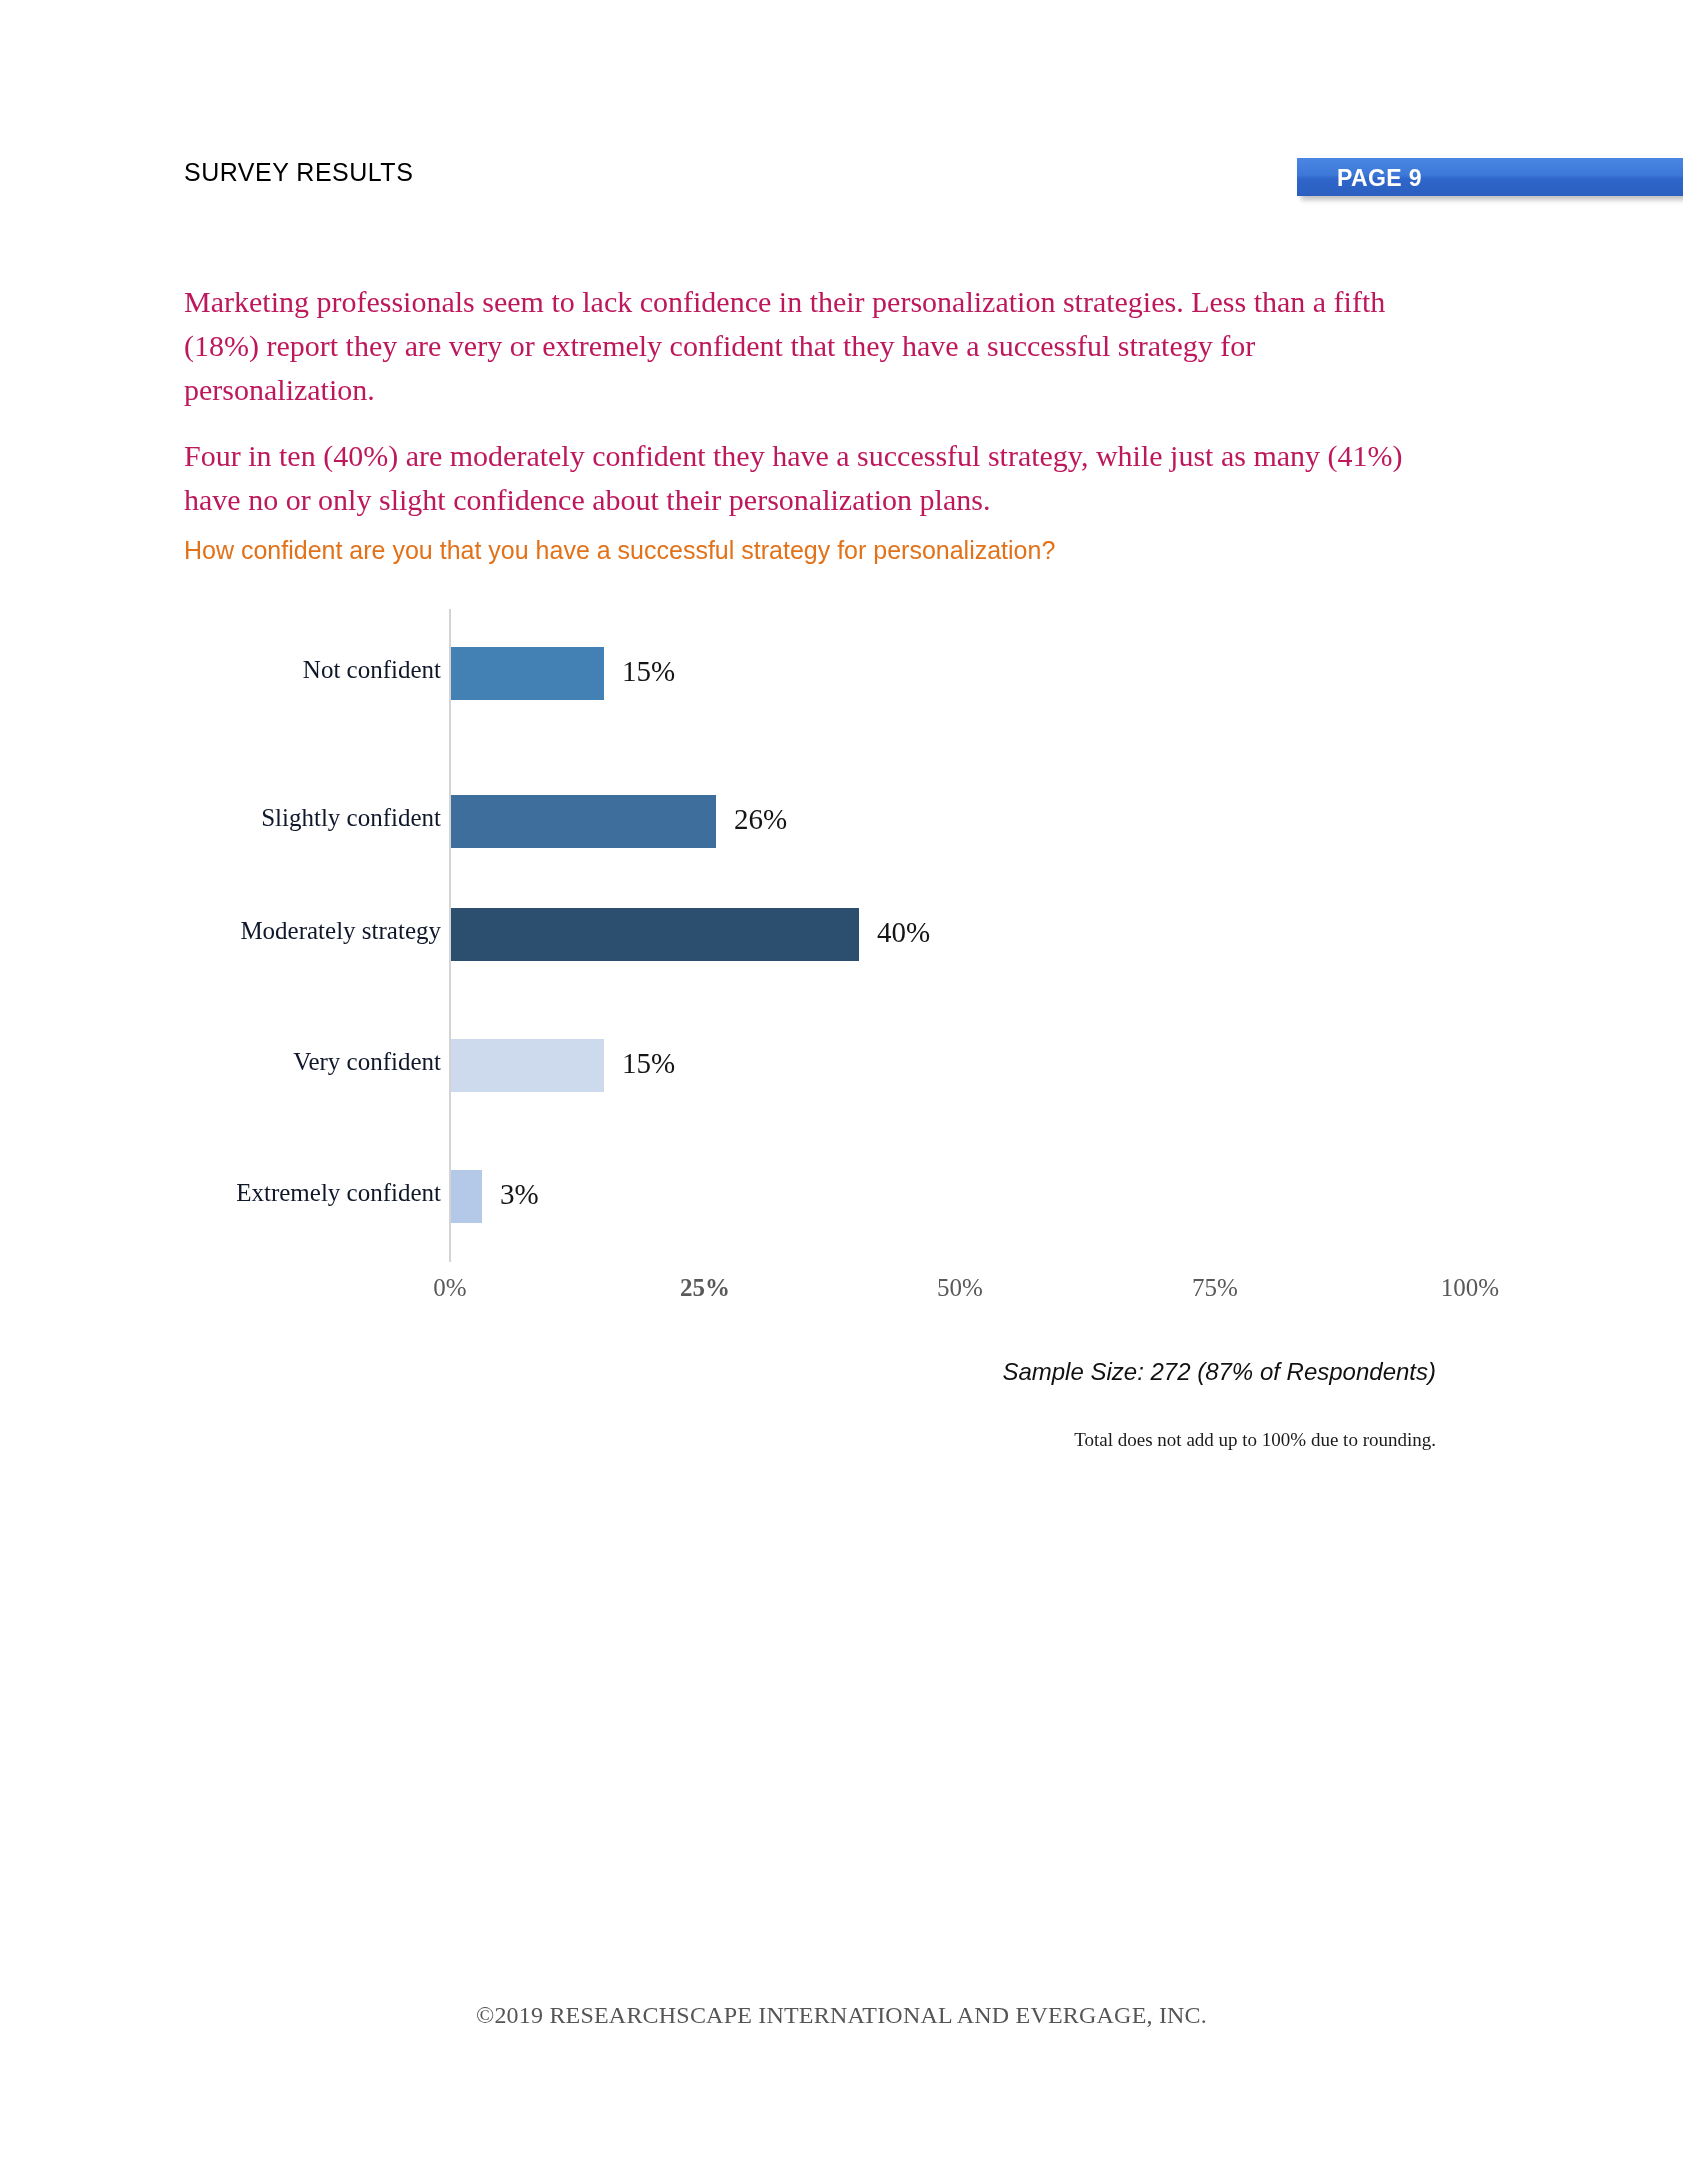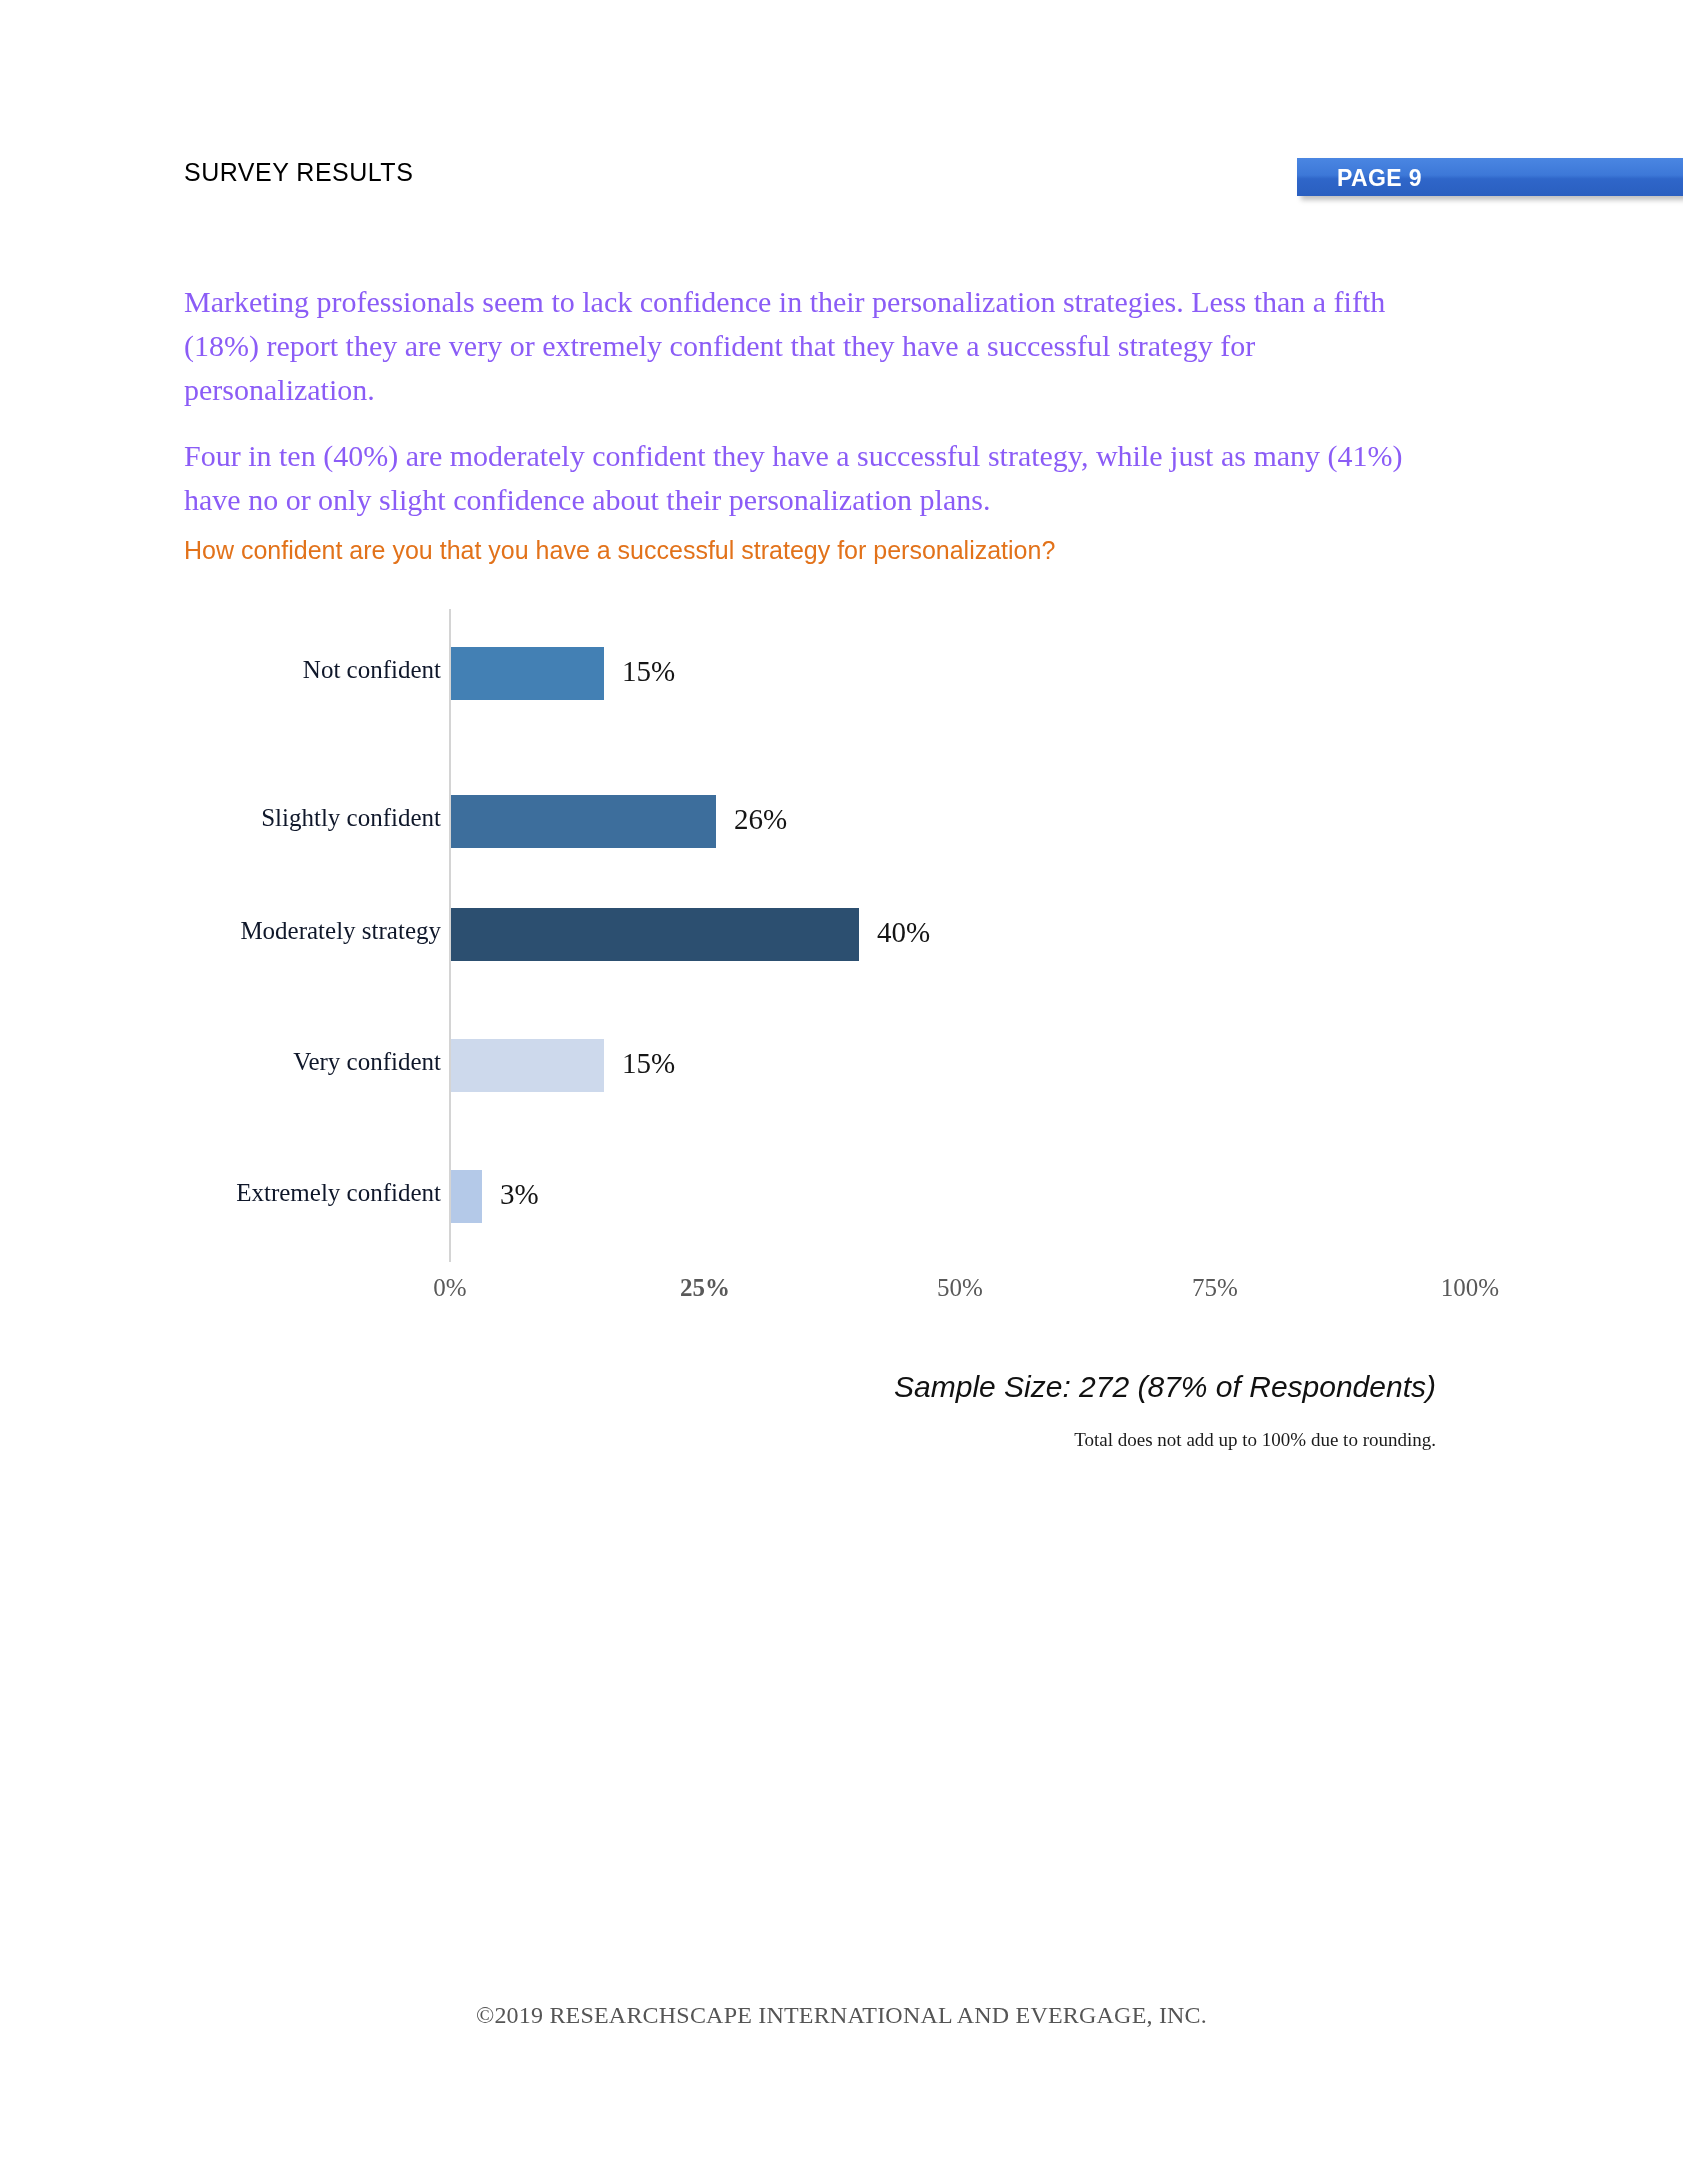--- a/index.html
+++ b/index.html
@@ -62,21 +62,21 @@
   }
 
   
   .para {
     position: absolute;
     left: 184px;
     width: 1257px;
     font-family: "Liberation Serif", serif;
     font-size: 30px;
     line-height: 44px;
-    color: #8b5cf6;
+    color: #be185d;
   }
   #para-1 { top: 280px; }
   #para-2 { top: 434px; }
 
   .question {
     position: absolute;
     left: 184px;
     top: 531px;
     width: 1287px;
     font-family: "Liberation Sans", sans-serif;
@@ -151,23 +151,22 @@
 
   
   .sample-size {
     position: absolute;
     left: 0;
     top: 1358px;
     width: 1436px;
     text-align: right;
     font-family: "Liberation Sans", sans-serif;
     font-style: italic;
-    font-size: 30px;
+    font-size: 24px;
     color: #111111;
-    margin-top: 12px;
   }
   .rounding-note {
     position: absolute;
     left: 0;
     top: 1429px;
     width: 1436px;
     text-align: right;
     font-family: "Liberation Serif", serif;
     font-size: 19px;
     color: #1a1a1a;

